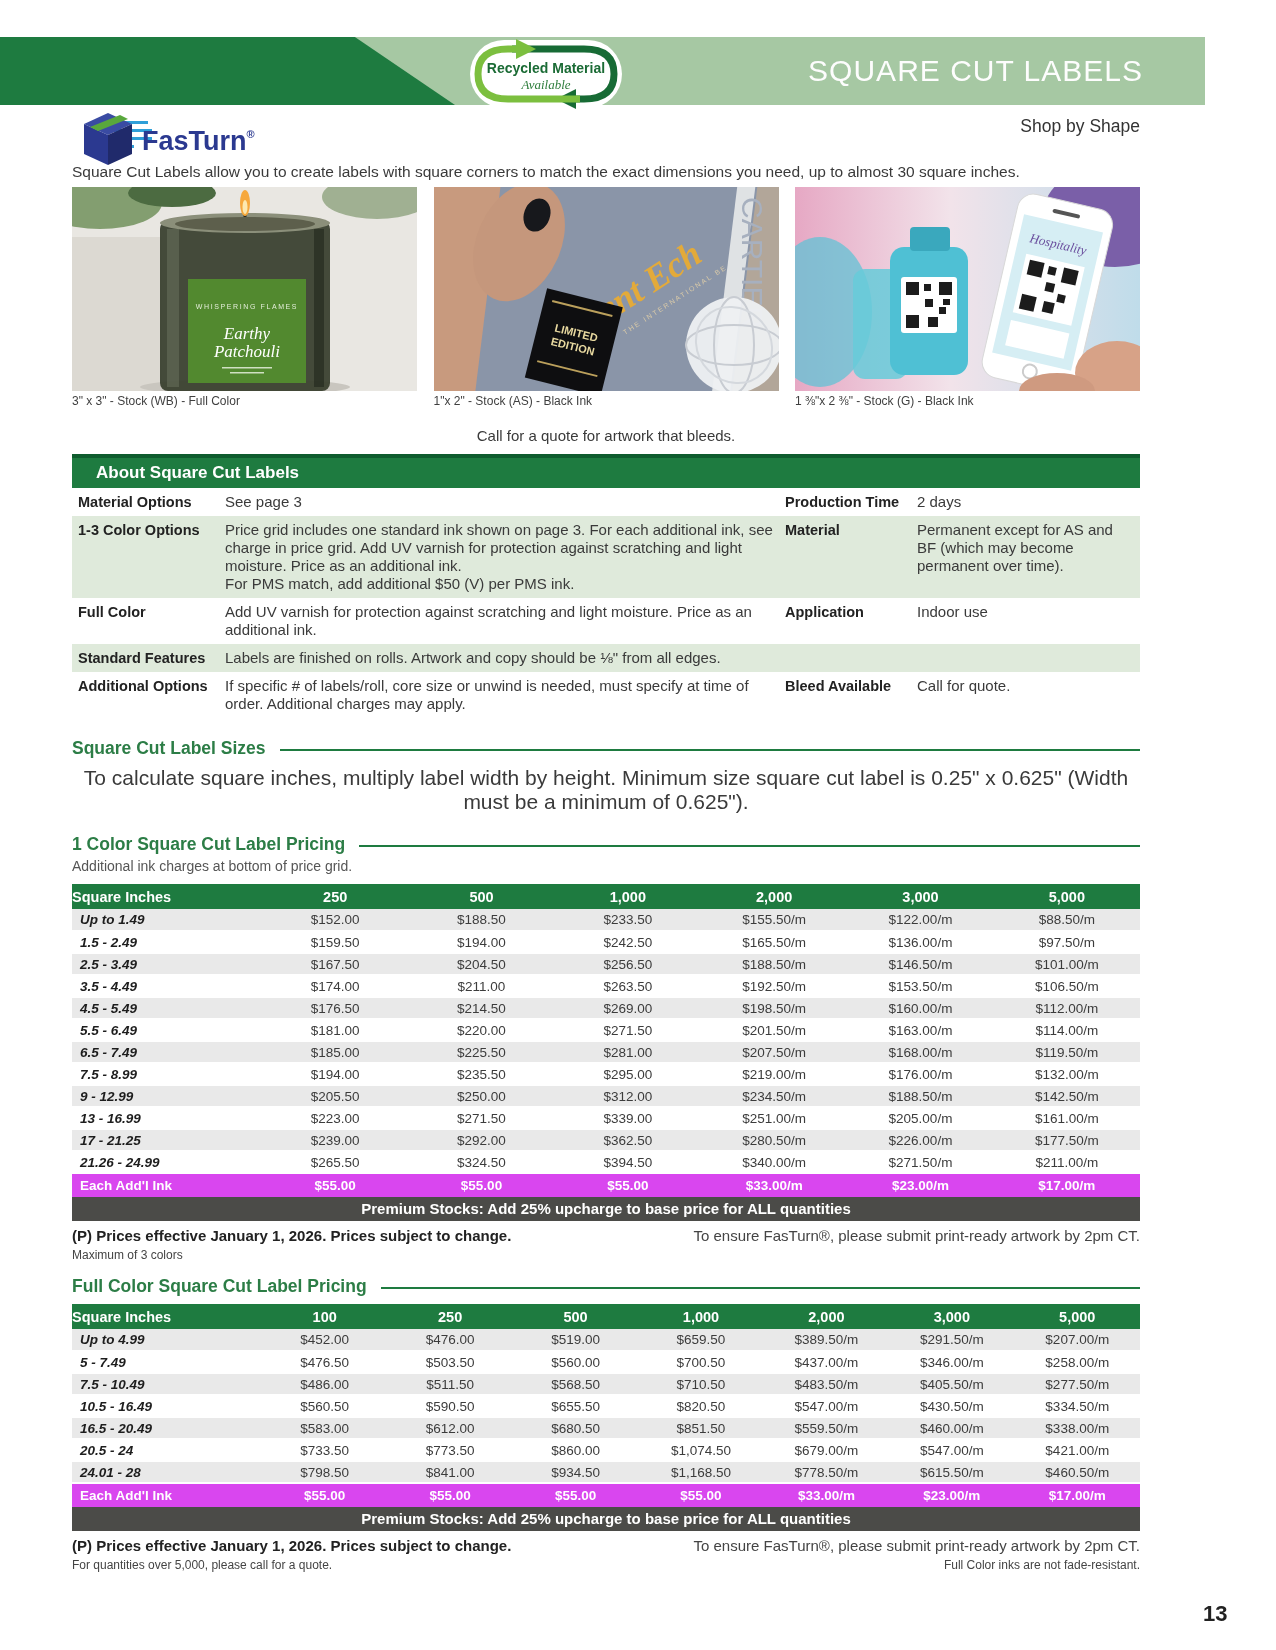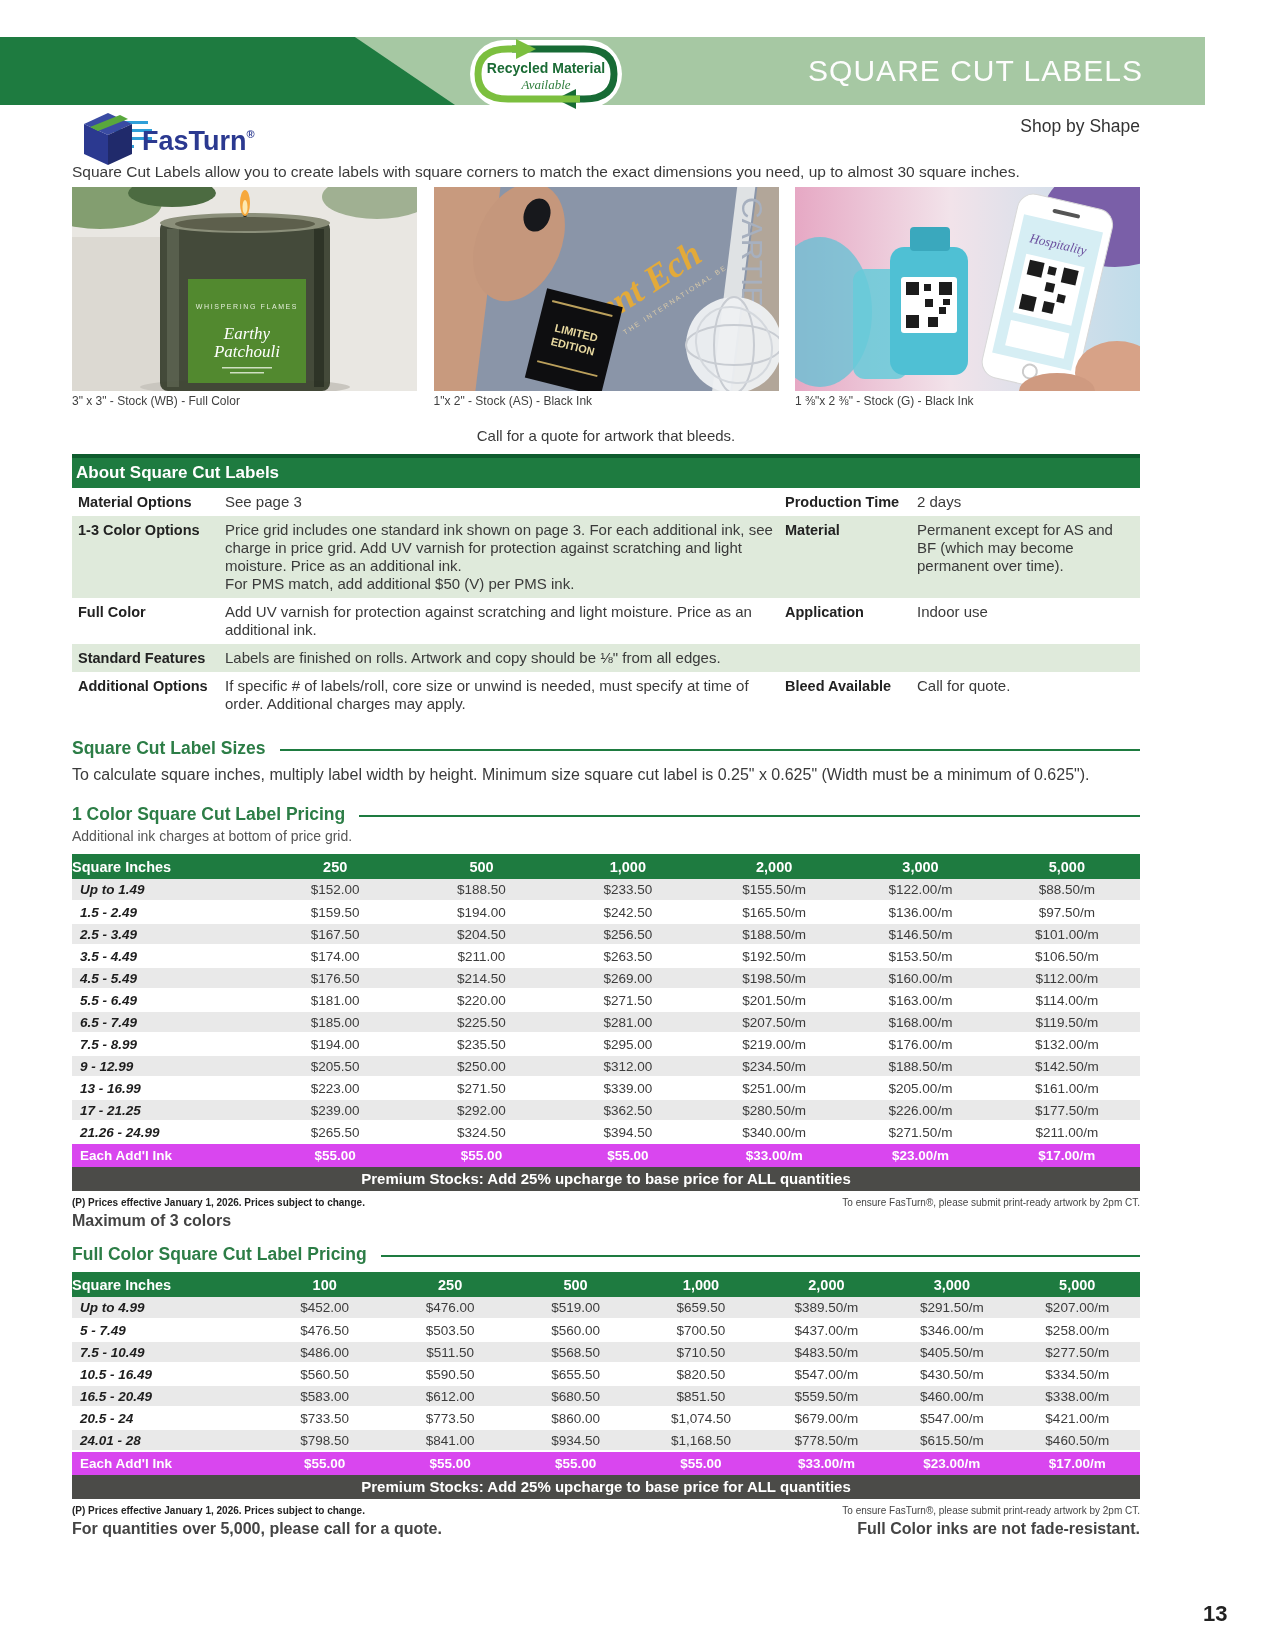--- a/index.html
+++ b/index.html
@@ -24,50 +24,50 @@
   .intro { font-size:15.5px; margin-bottom:6px; }
 
   .photos { display:flex; justify-content:space-between; margin-top:2px; }
   .photo { width:345px; height:204px; overflow:hidden; background:#e8e6e2; }
   .captions { display:flex; justify-content:space-between; margin-top:3px; }
   .caption { width:345px; font-size:12px; color:#3f3f3f; }
   .quote-note { text-align:center; font-size:15px; margin-top:19px; }
 
   
   .about-bar { margin-top:10px; background:#1e7b40; border-top:4px solid #0f5c2e; color:#fff;
-               font-size:17px; font-weight:bold; padding:5px 0 5px 4px; }
+               font-size:17px; font-weight:bold; padding:5px 0 5px 24px; }
   table.about-table { width:100%; border-collapse:collapse; font-size:15px; line-height:18px; }
   .about-table td { vertical-align:top; padding:5px 8px 5px 0; }
   .about-table tr:nth-child(even) { background:#dfeadb; }
   td.a1 { width:153px; font-weight:bold; color:#222; padding-left:6px; font-size:14.5px; }
   td.a2 { width:560px; white-space:pre-line; }
   td.a3 { width:132px; font-weight:bold; color:#222; font-size:14.5px; }
   td.a4 { width:223px; }
 
   
   .sec-head { display:flex; align-items:center; margin-top:20px; }
   .sec-head .txt { color:#2c7d46; font-size:17.5px; font-weight:bold; white-space:nowrap; }
   .sec-head .rule { flex:1; border-top:2px solid #1e7b40; margin-left:14px; margin-top:3px; }
-  .sizes-text { font-size:16px; margin-top:7px; }
+  .sizes-text { font-size:21px; margin-top:7px;text-align:center; }
   .subtitle { font-size:14px; color:#555; margin:3px 0 10px; }
 
   
   table.price { width:100%; border-collapse:collapse; table-layout:fixed; font-size:13.5px; }
   .price thead th { background:#1e7b40; color:#fff; font-size:14.5px; height:25px; text-align:center; font-weight:bold; }
   .price th.col-label { width:190px; text-align:left; }
   .price tbody td { text-align:center; height:22px; border-bottom:2px solid #fff; color:#3c3c3c; }
   .price td.row-label { text-align:left; padding-left:8px; font-weight:bold; font-style:italic; color:#1d1d1d; }
   .price tbody.stripe tr:nth-child(odd) { background:#e9e9e9; }
   .price tbody.addl td { background:#d946ef; color:#fff; font-weight:bold; height:24px; border-bottom:none; }
   .price tbody.addl td.row-label { font-style:normal; color:#fff; }
   .premium { background:#4b4b48; color:#fff; text-align:center; font-weight:bold; font-size:15px; padding:3px 0 4px; }
-  .footrow { display:flex; justify-content:space-between; font-size:10px; margin-top:6px;align-items:flex-end; }
+  .footrow { display:flex; justify-content:space-between; font-size:15px; margin-top:6px;align-items:flex-end; }
   .foot-left { font-weight:bold; color:#222; }
   .foot-right { color:#444; }
-  .foot2row { display:flex; justify-content:space-between; font-size:16px; color:#444; margin-top:4px;font-weight:bold; }
+  .foot2row { display:flex; justify-content:space-between; font-size:12px; color:#444; margin-top:4px; }
   .pricing2 { margin-top:14px; }
   .price-wrap { margin-top:0; }
 
   .page-number { position:absolute; left:1203px; top:1601px; font-size:22px; font-weight:bold; color:#222; }
 </style>
 </head>
 <body>
 
 <div class="banner">
   <div class="banner-dark"></div>

